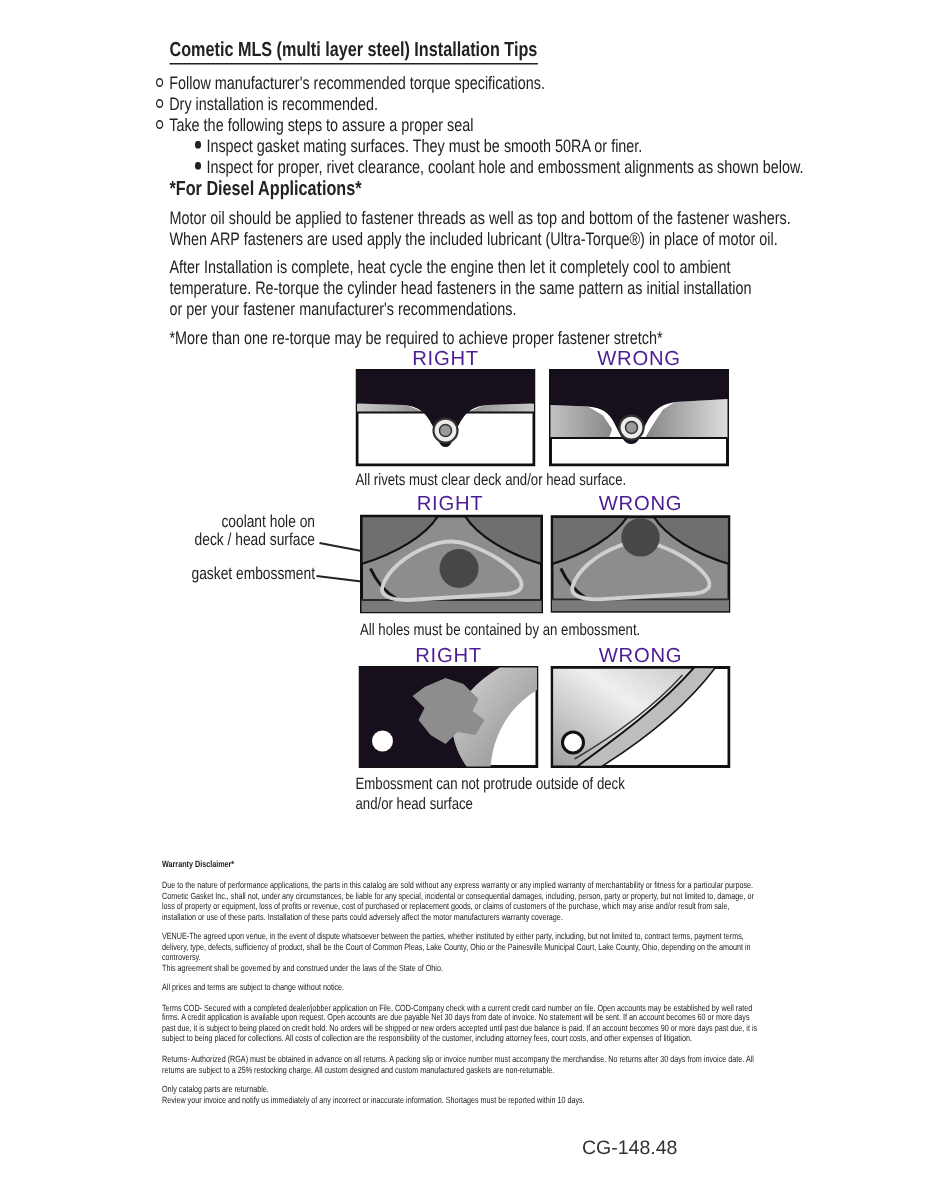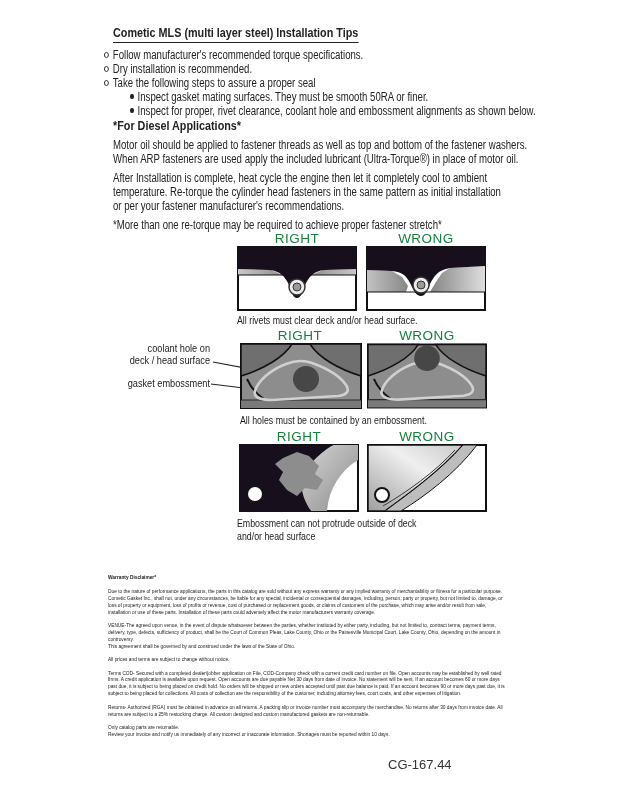--- a/index.html
+++ b/index.html
@@ -17,21 +17,21 @@
   #subbullets{left:130px;top:90px;width:520px;font-size:12px;line-height:14px;}
   .b-item{display:flex;align-items:flex-start;}
   .marker-open{flex:0 0 auto;width:4px;height:4px;border:1.2px solid #222;border-radius:50%;margin:4px 5px 0 0;}
   .marker-fill{flex:0 0 auto;width:4.5px;height:4.5px;background:#222;border-radius:50%;margin:4px 5px 0 0;}
 
   #diesel-heading{left:113px;top:118px;font-size:13.5px;font-weight:bold;white-space:nowrap;}
   #para-diesel{left:113px;top:138px;width:535px;font-size:12px;line-height:14px;}
   #para-heat{left:113px;top:171px;width:535px;font-size:12px;line-height:14px;}
   #note-retorque{left:113px;top:218px;width:535px;font-size:12px;line-height:14px;}
 
-  .dlabel{font-size:13.5px;color:#15803d;text-align:center;width:120px;letter-spacing:.5px;}
+  .dlabel{font-size:13.5px;color:#4c1d95;text-align:center;width:120px;letter-spacing:.5px;}
   .dcaption{font-size:11px;line-height:12.5px;width:380px;}
   .dbox{display:block;}
 
   #lbl-r1{left:237px;top:231px;} #lbl-w1{left:366px;top:231px;}
   #dg-r1{left:237px;top:246px;}  #dg-w1{left:366px;top:246px;}
   #cap1{left:237px;top:314px;}
 
   #ann-coolant{left:95px;top:342px;width:115px;text-align:right;font-size:11.5px;line-height:12px;}
   #ann-emboss{left:95px;top:377px;width:115px;text-align:right;font-size:11.5px;line-height:12px;}
   #leaders{left:205px;top:352px;}
@@ -214,15 +214,15 @@
     <p class="preline">Due to the nature of performance applications, the parts in this catalog are sold without any express warranty or any implied warranty of merchantability or fitness for a particular purpose.  Cometic Gasket Inc., shall not, under any circumstances, be liable for any special, incidental or consequential damages, including, person, party or property, but not limited to, damage, or loss of property or equipment, loss of profits or revenue, cost of purchased or replacement goods, or claims of customers of the purchase, which may arise and/or result from sale, installation or use of these parts.  Installation of these parts could adversely affect the motor manufacturers warranty coverage.</p>
     <p class="preline">VENUE-The agreed upon venue, in the event of dispute whatsoever between the parties, whether instituted by either party, including, but not limited to, contract terms, payment terms, delivery, type, defects, sufficiency of product, shall be the Court of Common Pleas, Lake County, Ohio or the Painesville Municipal Court, Lake County, Ohio, depending on the amount in controversy.
 This agreement shall be governed by and construed under the laws of the State of Ohio.</p>
     <p class="preline">All prices and terms are subject to change without notice.</p>
     <p class="preline">Terms COD- Secured with a completed dealer/jobber application on File, COD-Company check with a current credit card number on file.  Open accounts may be established by well rated firms.  A credit application is available upon request.  Open accounts are due payable Net 30 days from date of invoice.  No statement will be sent.  If an account becomes 60 or more days past due, it is subject to being placed on credit hold.  No orders will be shipped or new orders accepted until past due balance is paid.  If an account becomes 90 or more days past due, it is subject to being placed for collections.  All costs of collection are the responsibility of the customer, including attorney fees, court costs, and other expenses of litigation.</p>
     <p class="preline">Returns- Authorized (RGA) must be obtained in advance on all returns.  A packing slip or invoice number must accompany the merchandise.  No returns after 30 days from invoice date.  All returns are subject to a 25% restocking charge.  All custom designed and custom manufactured gaskets are non-returnable.</p>
     <p class="preline">Only catalog parts are returnable.
 Review your invoice and notify us immediately of any incorrect or inaccurate information.  Shortages must be reported within 10 days.</p>
   </div>
 
-  <div id="catalog-code" class="abs">CG-167.44</div>
+  <div id="catalog-code" class="abs">CG-148.48</div>
 
 </div>
 
 </body></html>

